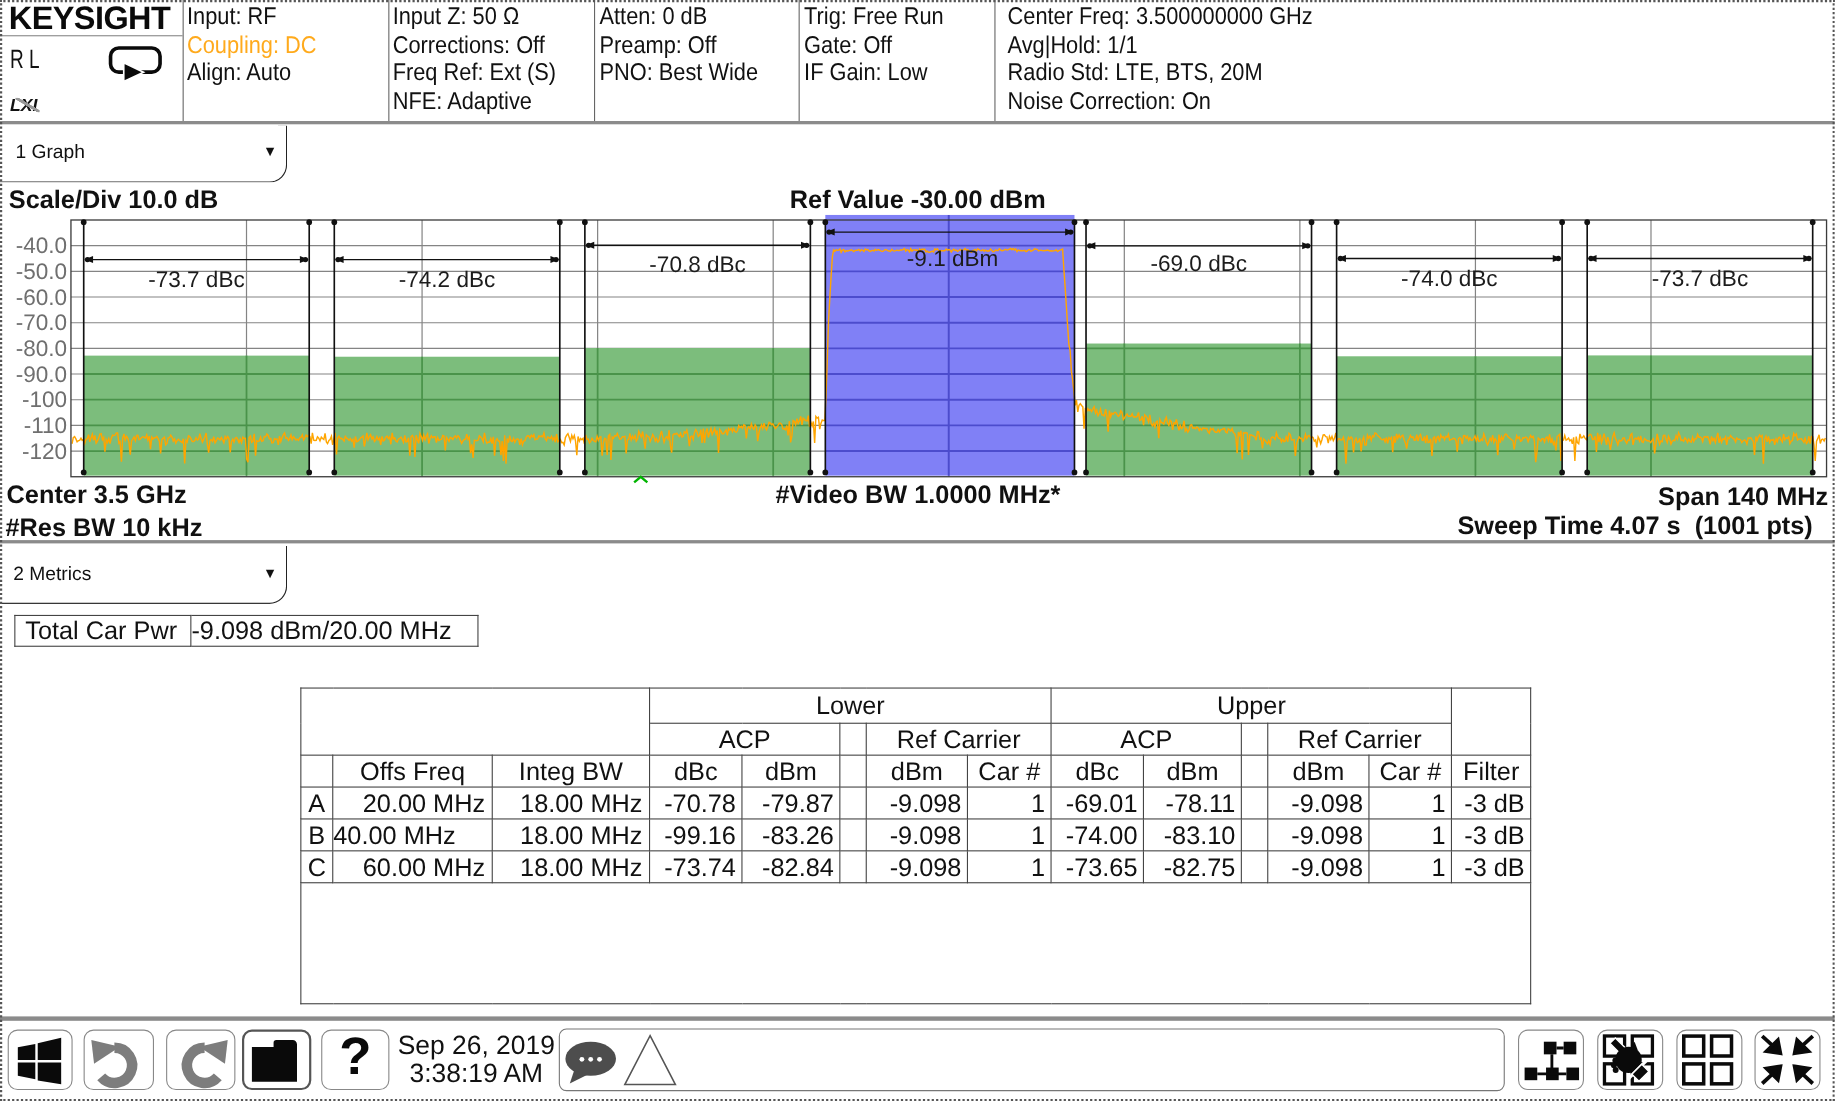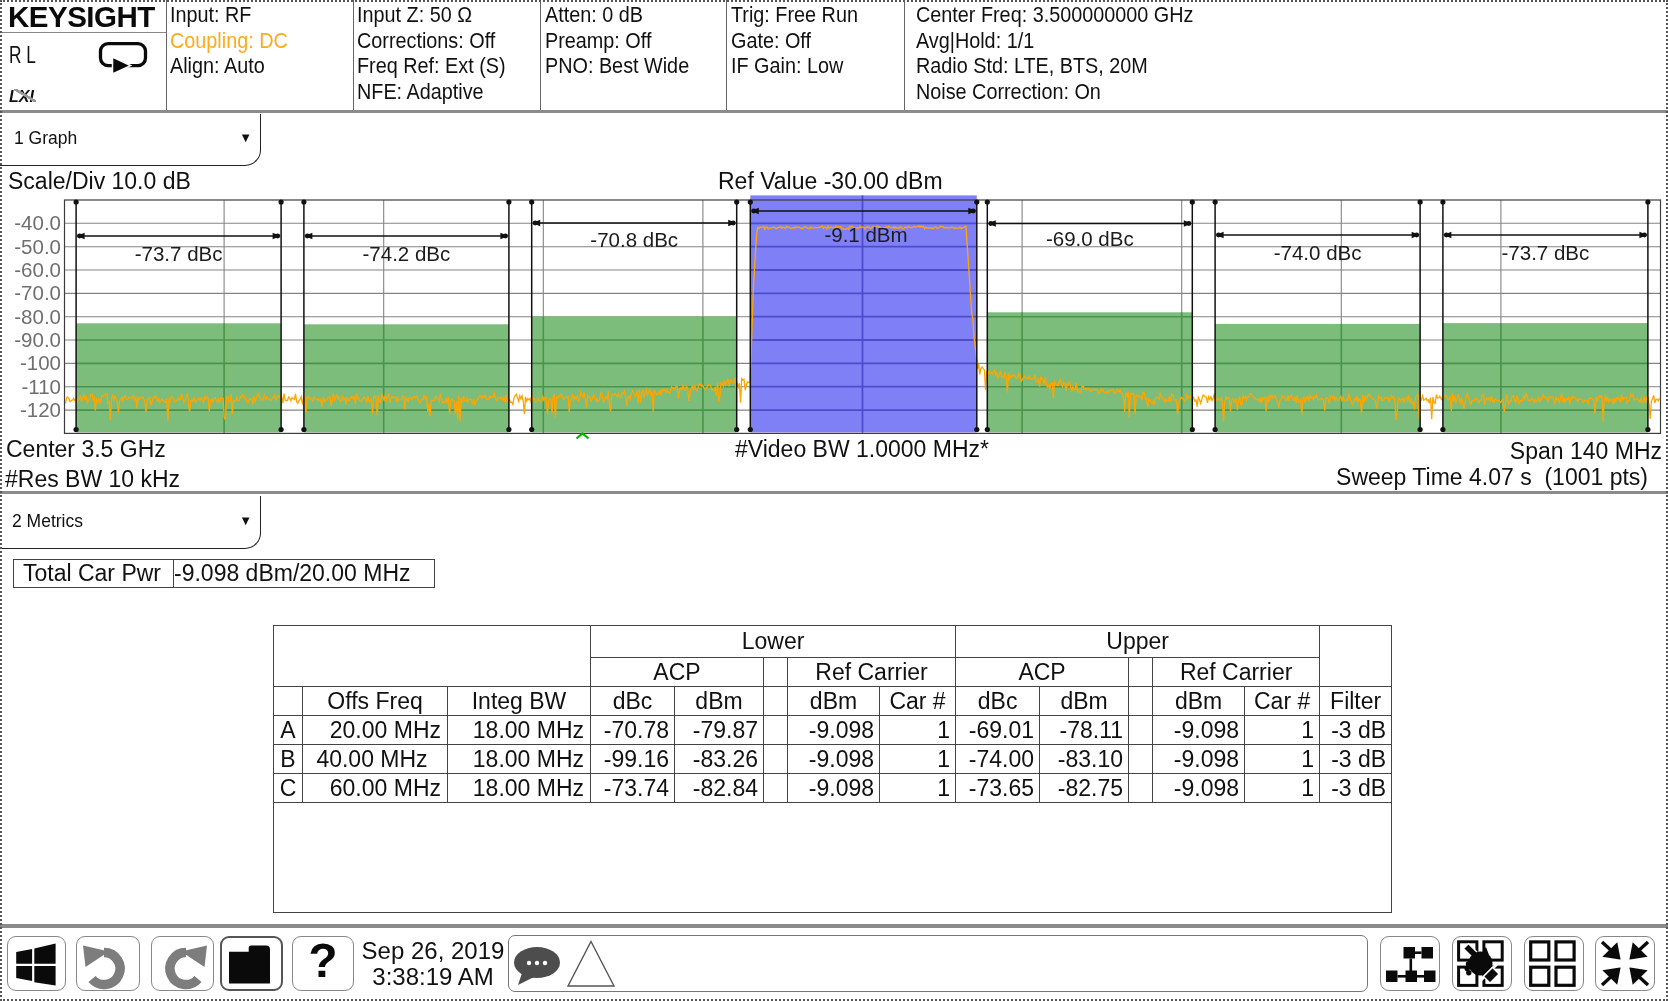--- a/index.html
+++ b/index.html
@@ -4,21 +4,21 @@
 html,body { width:1668px; height:1001px; background:#fff; font-family:"Liberation Sans", sans-serif; overflow:hidden; }
 .abs { position:absolute; }
 .b { font-weight:bold; }
 .hdrcol { position:absolute; top:0; height:110px; font-size:22px; line-height:25.6px; color:#111; padding-top:2px; transform:scale(0.9,1); transform-origin:0 0; }
 .vline { position:absolute; top:0; width:1px; height:110px; background:#666; }
 .graybar { position:absolute; left:0; width:1668px; background:#8b8b8b; }
 .tab { position:absolute; left:0; width:261px; background:#fff; border-right:1.6px solid #222; border-bottom:1.6px solid #222; border-radius:0 0 16px 0; font-size:17.5px; color:#111; }
 .tab .cap { position:absolute; right:8px; font-size:13px; }
 table { border-collapse:collapse; table-layout:fixed; font-size:23px; color:#111; }
 td { border:1px solid #444; overflow:hidden; white-space:nowrap; padding:0; }
-.lbl21 { position:absolute; font-size:23px; font-weight:normal; color:#111; white-space:pre; }
+.lbl21 { position:absolute; font-size:23px; font-weight:bold; color:#111; white-space:pre; }
 .btn { position:absolute; top:936px; height:55px; background:#fff; border:1.6px solid #888; border-radius:9px; }
 </style></head>
 <body style="position:relative">
 <div class="abs" style="left:0;top:0;width:1668px;height:1001px;border:2px dotted #555;z-index:50;pointer-events:none"></div>
 <div class="hdrcol" style="left:170px;width:180px">Input: RF<br><span style="color:#ffaa1c">Coupling: DC</span><br>Align: Auto</div>
 <div class="hdrcol" style="left:357px;width:180px">Input Z: 50 Ω<br>Corrections: Off<br>Freq Ref: Ext (S)<br>NFE: Adaptive</div>
 <div class="hdrcol" style="left:545px;width:178px">Atten: 0 dB<br>Preamp: Off<br>PNO: Best Wide</div>
 <div class="hdrcol" style="left:731px;width:170px">Trig: Free Run<br>Gate: Off<br>IF Gain: Low</div>
 <div class="hdrcol" style="left:916px;width:750px">Center Freq: 3.500000000 GHz<br>Avg|Hold: 1/1<br>Radio Std: LTE, BTS, 20M<br>Noise Correction: On</div>
 <div class="vline" style="left:166px"></div>
@@ -204,21 +204,21 @@
 <text x="61" y="300.4" font-size="20.5" fill="#6f6f6f" text-anchor="end" font-family="Liberation Sans, sans-serif">-70.0</text>
 <text x="61" y="323.7" font-size="20.5" fill="#6f6f6f" text-anchor="end" font-family="Liberation Sans, sans-serif">-80.0</text>
 <text x="61" y="347.0" font-size="20.5" fill="#6f6f6f" text-anchor="end" font-family="Liberation Sans, sans-serif">-90.0</text>
 <text x="61" y="370.4" font-size="20.5" fill="#6f6f6f" text-anchor="end" font-family="Liberation Sans, sans-serif">-100</text>
 <text x="61" y="393.7" font-size="20.5" fill="#6f6f6f" text-anchor="end" font-family="Liberation Sans, sans-serif">-110</text>
 <text x="61" y="417.1" font-size="20.5" fill="#6f6f6f" text-anchor="end" font-family="Liberation Sans, sans-serif">-120</text>
 <path d="M 576.5 438.5 L 582.5 433.5 L 588.5 438.5" fill="none" stroke="#00b400" stroke-width="2.2"></path>
 </svg>
 <div class="lbl21" style="left:6px;top:436px">Center 3.5 GHz</div>
 <div class="lbl21" style="left:5px;top:466px">#Res BW 10 kHz</div>
-<div class="lbl21" style="left:735px;top:436px">#Video BW 1.0000 MHz*</div>
+<div class="lbl21" style="left:705px;top:436px">#Video BW 1.0000 MHz*</div>
 <div class="lbl21" style="right:6px;top:438px;text-align:right">Span 140 MHz</div>
 <div class="lbl21" style="right:20px;top:464px;text-align:right">Sweep Time 4.07 s  (1001 pts)</div>
 <div class="graybar" style="top:491px;height:3.4px"></div>
 <div class="tab" style="top:496px;height:53px">
     <span style="position:absolute;left:12px;top:15px">2 Metrics</span>
     <span class="cap" style="top:17px">▼</span>
   </div>
 <table class="abs" style="left:13px;top:559px;width:421px">
 <colgroup>
       <col style="width:160px">
@@ -290,21 +290,21 @@
         <td style="text-align:right;padding-right:5px">1</td>
         <td style="text-align:right;padding-right:5px">-69.01</td>
         <td style="text-align:right;padding-right:5px">-78.11</td>
         <td></td>
         <td style="text-align:right;padding-right:5px">-9.098</td>
         <td style="text-align:right;padding-right:5px">1</td>
         <td style="text-align:right;padding-right:5px">-3 dB</td>
       </tr>
 <tr style="height:29px">
         <td style="text-align:center">B</td>
-        <td style="text-align:center;padding-right:6px">40.00 MHz</td>
+        <td style="text-align:left;padding-right:6px">40.00 MHz</td>
         <td style="text-align:right;padding-right:6px">18.00 MHz</td>
         <td style="text-align:right;padding-right:5px">-99.16</td>
         <td style="text-align:right;padding-right:5px">-83.26</td>
         <td></td>
         <td style="text-align:right;padding-right:5px">-9.098</td>
         <td style="text-align:right;padding-right:5px">1</td>
         <td style="text-align:right;padding-right:5px">-74.00</td>
         <td style="text-align:right;padding-right:5px">-83.10</td>
         <td></td>
         <td style="text-align:right;padding-right:5px">-9.098</td>

